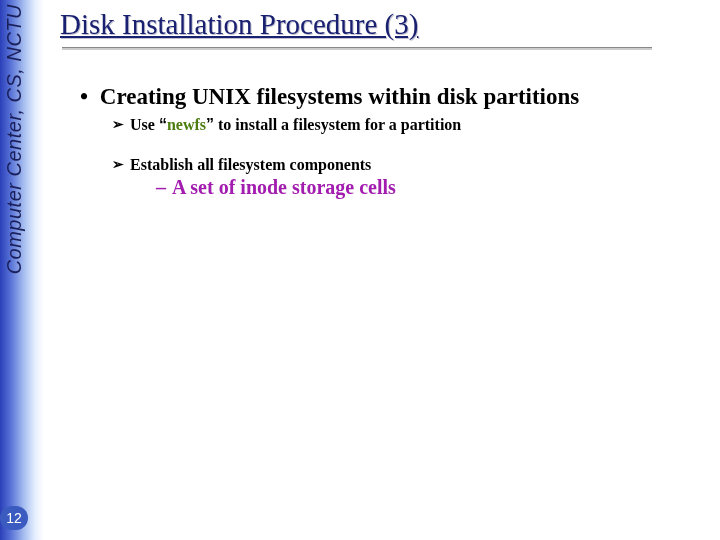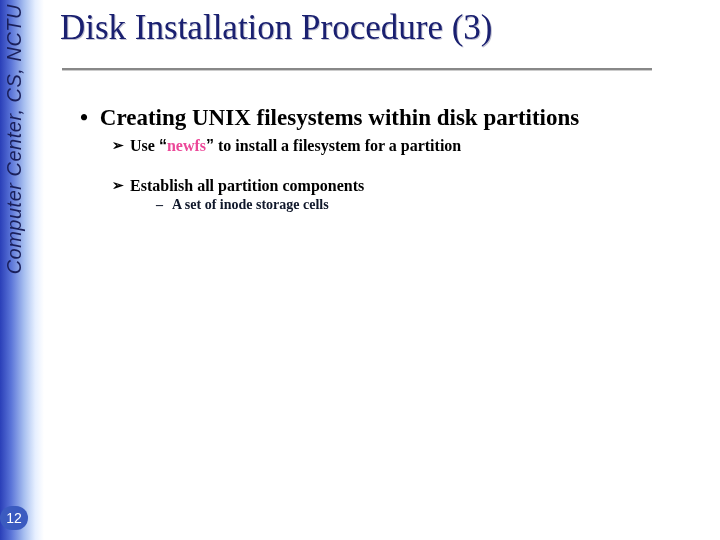--- a/index.html
+++ b/index.html
@@ -53,24 +53,25 @@
       align-items: center;
       justify-content: center;
     }
     .content {
       position: absolute;
       left: 60px;
       top: 8px;
       right: 20px;
     }
     .title {
-      font-size: 35px;
+      font-size: 29px;
       color: #1a2070;
       text-shadow: 1px 1px 0 rgba(100,100,140,0.4);
-      margin-bottom: 20px;
+      margin-bottom: 6px;
+      text-decoration: underline;
     }
     .title-underline {
       width: 590px;
       height: 3px;
       background: linear-gradient(to bottom, #888 0%, #888 50%, #ccc 50%, #ccc 100%);
       margin-bottom: 34px;
       margin-left: 2px;
     }
     .bullet-main {
       font-size: 23px;
@@ -95,30 +96,30 @@
     }
     .sub-arrow {
       position: absolute;
       left: -18px;
       top: 0;
       font-family: Arial, sans-serif;
       font-size: 14px;
       color: #000;
     }
     .keyword {
-      color: #ec4899;
+      color: #4d7c0f;
     }
     .quote-open, .quote-close {
       font-family: Arial, sans-serif;
     }
     .spacer { height: 20px; }
     .dash-item {
-      font-size: 14px;
+      font-size: 20px;
       font-weight: bold;
-      color: #0f172a;
+      color: #a21caf;
       margin-left: 112px;
       margin-bottom: 2px;
       position: relative;
     }
     .dash-item::before {
       content: "– ";
       position: absolute;
       left: -16px;
     }
   </style>
@@ -141,17 +142,17 @@
 
   <div class="sub-item">
     <span class="sub-arrow">➢</span>
     <span>Use </span><span class="quote-open">“</span><span class="keyword">newfs</span><span class="quote-close">”</span><span> to install a filesystem for a partition</span>
   </div>
 
   <div class="spacer"></div>
 
   <div class="sub-item">
     <span class="sub-arrow">➢</span>
-    <span>Establish all partition components</span>
+    <span>Establish all filesystem components</span>
   </div>
 
   <div class="dash-item">A set of inode storage cells</div>
 </div>
 
 </body></html>

